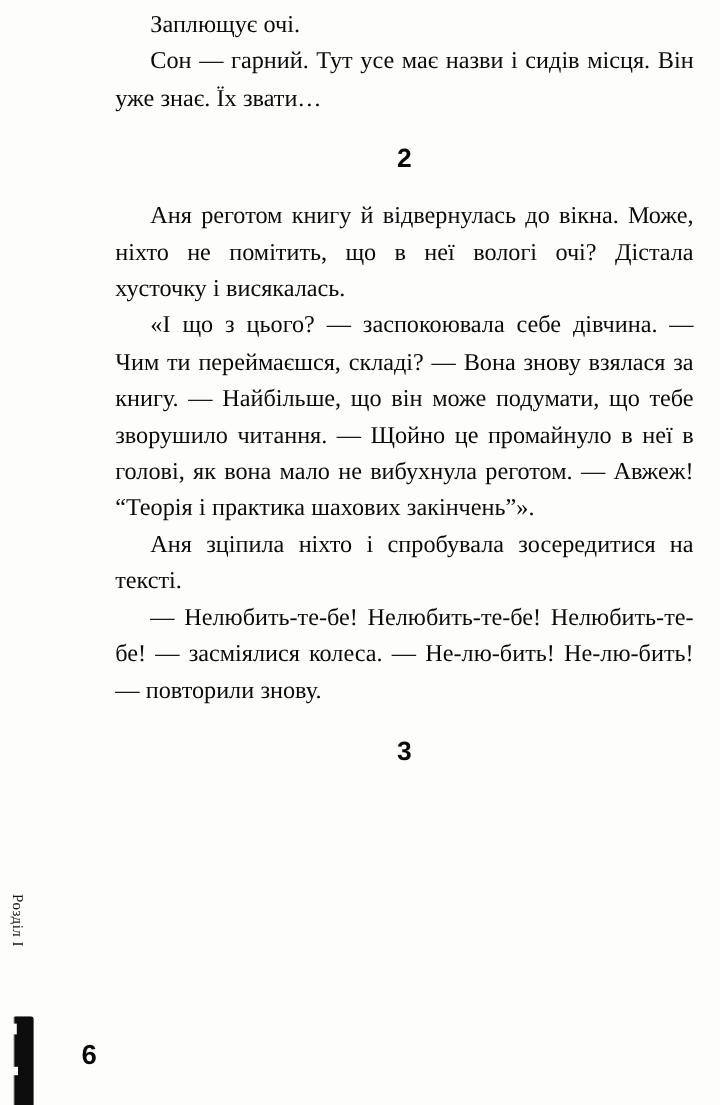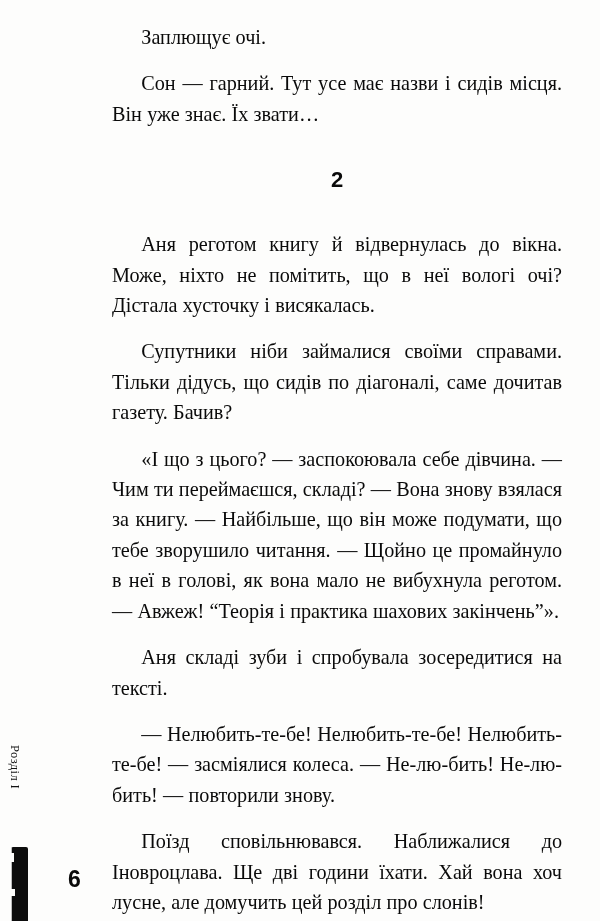--- a/index.html
+++ b/index.html
@@ -90,21 +90,21 @@
   
   .textblock {
     position: absolute;
     left: 96px;
     top: 0;
     width: 482px;
     height: 921px;
   }
 
   p.para {
-    margin: 16px;
+    margin: 0;
     font-size: 20.2px;
     line-height: 30.4px;
     text-align: justify;
     text-indent: 1.45em;
     text-justify: inter-word;
     word-spacing: 0.01em;
     hyphens: manual;
   }
 
   .lead-in {
@@ -148,27 +148,25 @@
 
     <p class="para">Сон — гарний. Тут усе має назви і сидів місця. Він уже знає. Їх звати…</p>
 
     <div class="sec-gap-before"></div>
     <p class="section-number">2</p>
     <div class="sec-gap-after"></div>
 
 
     <p class="para">Аня реготом книгу й відвернулась до вікна. Може, ніхто не помітить, що в неї вологі очі? Дістала хусточку і висякалась.</p>
 
-    <p class="para">Супутники ніби займалися своїми справами. Тільки дідусь, що сидів по діагоналі, саме дочитав газету. Бачив?</p>
 
     <p class="para"><span>«І що з цього? — заспокоювала себе дівчина. — Чим ти переймаєшся, складі? — Вона знову взялася за книгу. — Найбільше, що він може подумати, що тебе зворушило читання. — Щойно це промайнуло в неї в голові, як вона мало не вибухнула реготом. — Авжеж! “</span><span class="title-italic">Теорія і практика шахових закінчень</span><span>”».</span></p>
 
-    <p class="para">Аня складі зуби і спробувала зосередитися на тексті.</p>
+    <p class="para">Аня зціпила ніхто і спробувала зосередитися на тексті.</p>
 
     <p class="para">— Нелюбить-те-бе! Нелюбить-те-бе! Нелюбить-те-бе! — засміялися колеса. — Не-лю-бить! Не-лю-бить! — повторили знову.</p>
 
-    <p class="para">Поїзд сповільнювався. Наближалися до Іновроцлава. Ще дві години їхати. Хай вона хоч лусне, але домучить цей розділ про слонів!</p>
 
     <div class="sec-gap-before"></div>
     <p class="section-number">3</p>
 
   </div>
 </div>
 
 </body></html>

